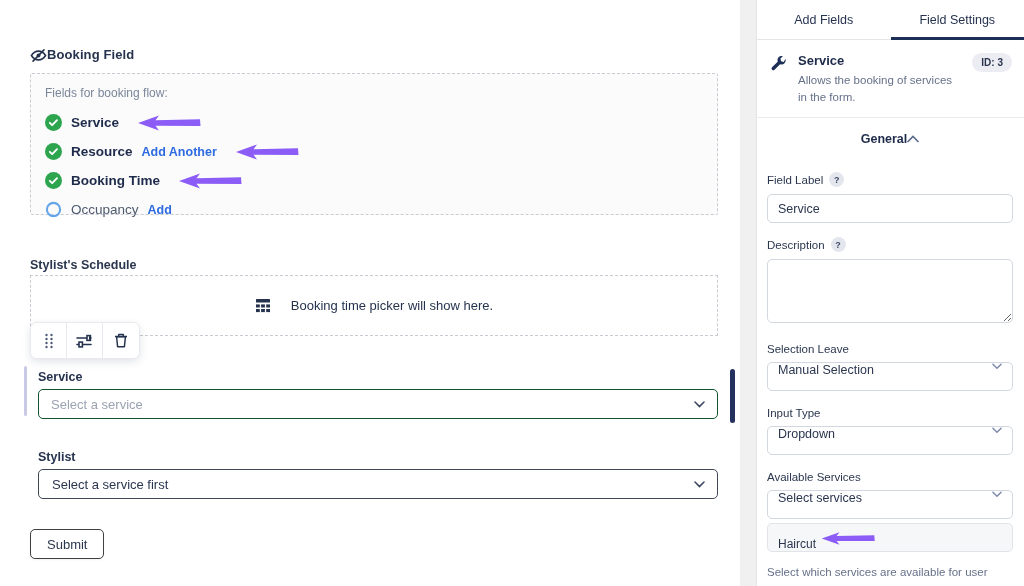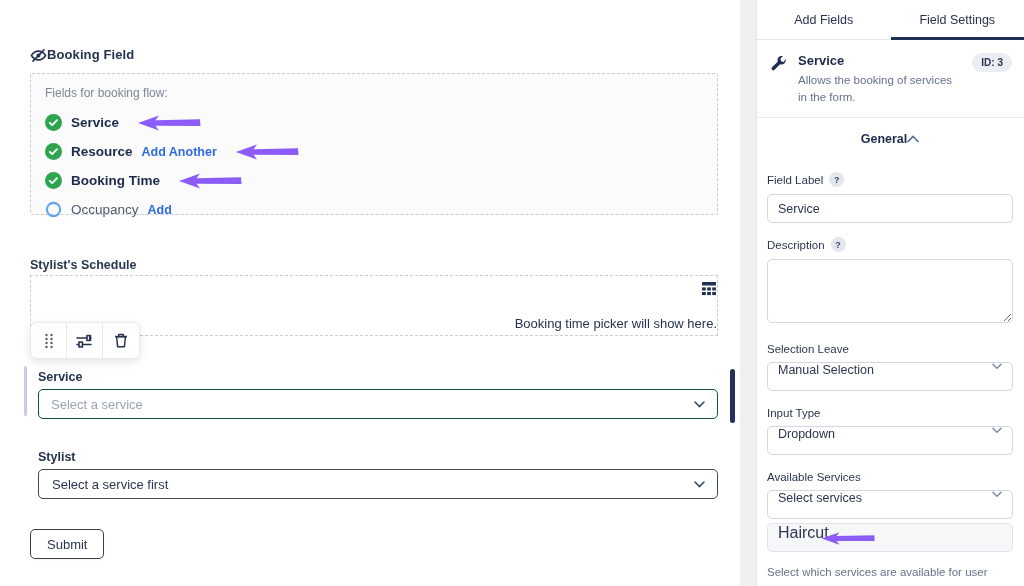--- a/index.html
+++ b/index.html
@@ -17,22 +17,22 @@
               background: #fbfbfc; border: 1px dashed #c8ccd2; border-radius: 2px; padding: 10px 14px; }
   .flow-note { font-size: 12px; color: #7a8699; margin: 2px 0 8px 0; }
   .flow-row { display: flex; align-items: center; gap: 9px; height: 29px; }
   .flow-row .row-label { font-size: 13.5px; font-weight: bold; color: #1d2a4a; }
   .flow-row .row-label.muted { font-weight: normal; color: #4e5a6e; font-size: 13.5px; }
   .flow-link { font-size: 12.5px; font-weight: bold; color: #2e6be0; text-decoration: none; cursor: pointer; }
   .arrow { margin-left: 8px; }
 
   .sched-label { position: absolute; left: 30px; top: 258px; font-size: 12.5px; font-weight: 600; color: #2a364f; }
   .sched-box { position: absolute; left: 30px; top: 275px; width: 688px; height: 61px;
-               border: 1px dashed #c8ccd2; background: #fff; display: flex; flex-direction: column;
-               align-items: flex-end; justify-content: center; gap: 20px; }
+               border: 1px dashed #c8ccd2; background: #fff; display: flex; flex-direction: row;
+               align-items: center; justify-content: center; gap: 20px; }
   .sched-box .sched-text { font-size: 13px; color: #26334f; }
 
   .toolbar { position: absolute; left: 30px; top: 322px; height: 37px; background: #fff;
              border: 1px solid #e7e9ee; border-radius: 7px; display: flex;
              box-shadow: 0 3px 8px rgba(20,30,60,.12); overflow: hidden; }
   .tool-btn { width: 36px; height: 100%; display: flex; align-items: center; justify-content: center;
               background: #fff; border: none; border-right: 1px solid #e7e9ee; cursor: pointer; }
   .tool-btn:last-child { border-right: none; }
 
   .active-bar { position: absolute; left: 24px; top: 366px; width: 3px; height: 50px;
@@ -90,21 +90,21 @@
   .sb-textarea { width: 100%; height: 64px; border: 1px solid #d2d7e0; border-radius: 5px;
                  padding: 6px 8px; font-size: 12.5px; color: #2a364f; resize: vertical;
                  font-family: "Liberation Sans", sans-serif; }
   .sb-select { width: 100%; height: 29px; border: 1px solid #d2d7e0; border-radius: 5px;
                display: flex; padding: 0 10px; font-size: 12.5px;
                color: #2a364f; cursor: pointer; background: #fff; }
   .sb-select .sel-text { flex: 1; }
 
   .service-chip { position: relative; margin-top: 4px; width: 100%; height: 29px;
                   background: #f6f7f8; border: 1px solid #e0e3e8; border-radius: 5px;
-                  display: flex; align-items: flex-start; padding: 0 10px; font-size: 16px;
+                  display: flex; align-items: flex-end; padding: 0 10px; font-size: 12px;
                   color: #2a364f; cursor: pointer; }
   .chip-arrow { position: absolute; left: 52px; top: 6px; }
 
   .sb-help { font-size: 11.5px; color: #66718a; line-height: 1.5; margin-top: 12px; }
 
   .icon { display: inline-flex; flex: none; }
 </style>
 </head>
 <body>
 

